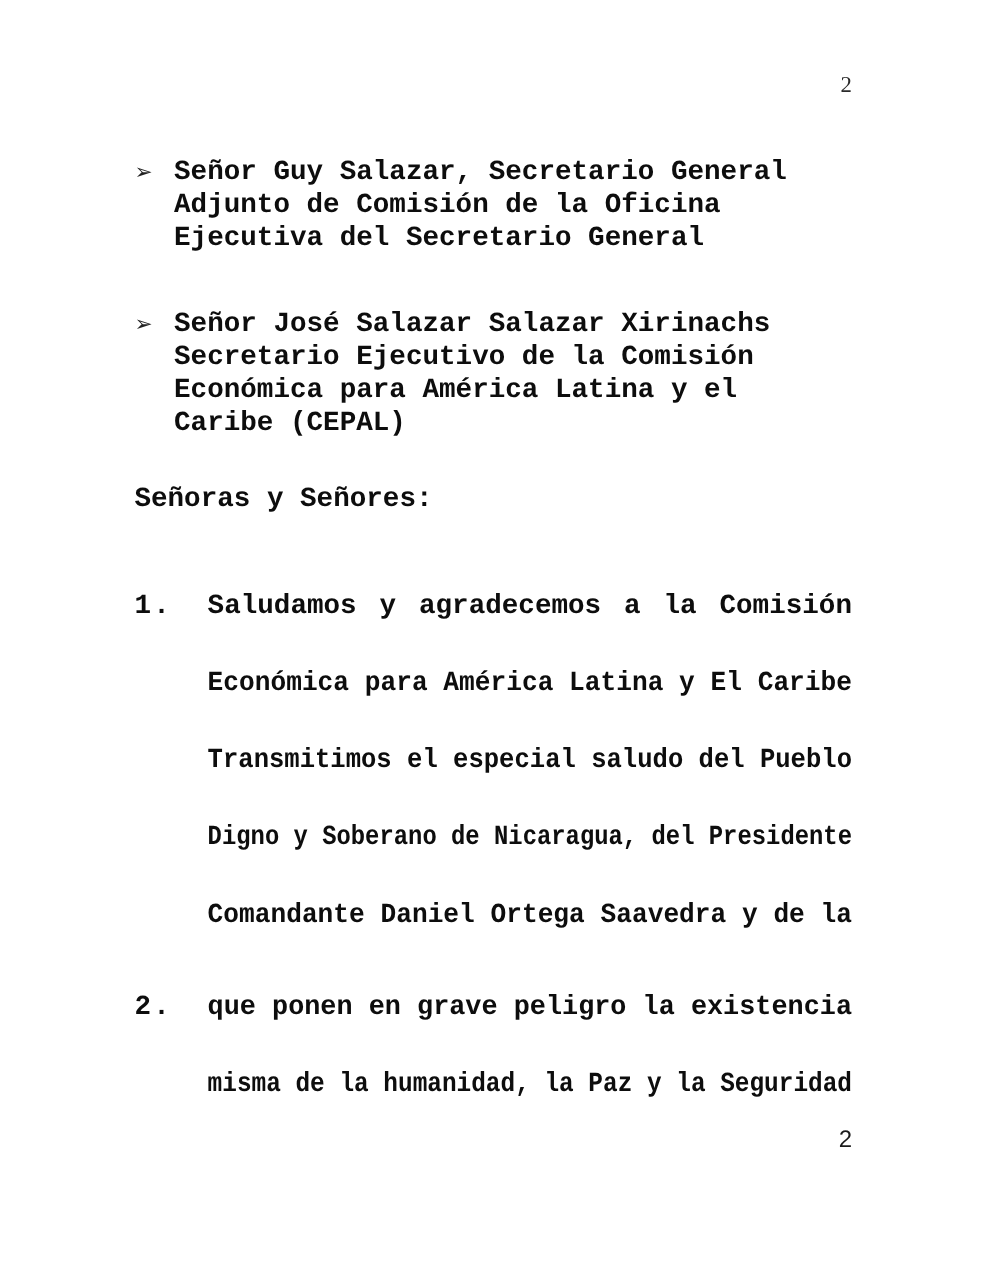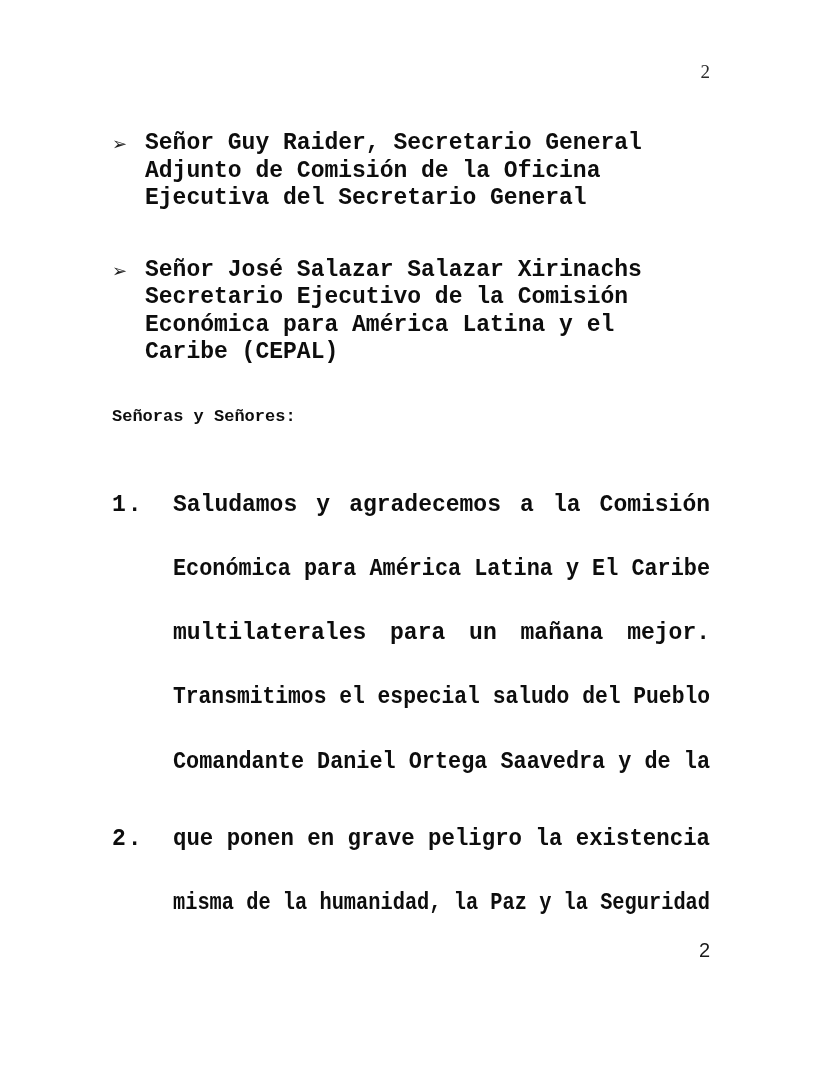--- a/index.html
+++ b/index.html
@@ -50,21 +50,21 @@
     font-family: "DejaVu Sans", sans-serif;
     font-weight: normal;
     font-size: 18px;
     line-height: 27.5px;
     color: #222;
   }
   .bullet-lines { flex: 1; }
   .bline { white-space: nowrap; }
   .salutation {
     margin-top: 36px;
-    font-size: 17px;
+    font-size: 23px;
     line-height: 27px;
     white-space: nowrap;
   }
   .num-para {
     position: relative;
     padding-left: 61px;
     font-size: 23px;
   }
   .num-para.p1 { margin-top: 55px; }
   .num-para.p2 { margin-top: 37px; }
@@ -86,21 +86,21 @@
 </head>
 <body>
 
 <div class="page">
 
   <div class="pageno-top">2</div>
 
   <div class="bullet-item first">
     <span class="bullet-marker">➢</span>
     <div class="bullet-lines">
-      <div class="bline">Señor Guy Raider, Secretario General</div>
+      <div class="bline">Señor Guy Salazar, Secretario General</div>
       <div class="bline">Adjunto de Comisión de la Oficina</div>
       <div class="bline">Ejecutiva del Secretario General</div>
     </div>
   </div>
 
   <div class="bullet-item second">
     <span class="bullet-marker">➢</span>
     <div class="bullet-lines">
       <div class="bline">Señor José Salazar Salazar Xirinachs</div>
       <div class="bline">Secretario Ejecutivo de la Comisión</div>
@@ -108,22 +108,22 @@
       <div class="bline">Caribe (CEPAL)</div>
     </div>
   </div>
 
   <div class="salutation">Señoras y Señores:</div>
 
   <div class="num-para p1">
     <span class="para-number">1.</span>
     <div class="jline"><span style="word-spacing: 5.2625px;">Saludamos y agradecemos a la Comisión</span></div>
     <div class="jline"><span style="transform: scaleX(0.94892);">Económica para América Latina y El Caribe</span></div>
-    <div class="jline"><span style="word-spacing: 10.0273px;">multilaterales para un mañana mejor.</span></div>
     <div class="jline"><span style="transform: scaleX(0.926336);">Transmitimos el especial saludo del Pueblo</span></div>
+    <div class="jline"><span style="transform: scaleX(0.864582);">Digno y Soberano de Nicaragua, del Presidente</span></div>
     <div class="jline"><span style="transform: scaleX(0.94892);">Comandante Daniel Ortega Saavedra y de la</span></div>
   </div>
 
   <div class="num-para p2">
     <span class="para-number">2.</span>
     <div class="jline"><span style="transform: scaleX(0.972661);">que ponen en grave peligro la existencia</span></div>
     <div class="jline"><span style="transform: scaleX(0.884224);">misma de la humanidad, la Paz y la Seguridad</span></div>
   </div>
 
   <div class="pageno-bottom">2</div>

